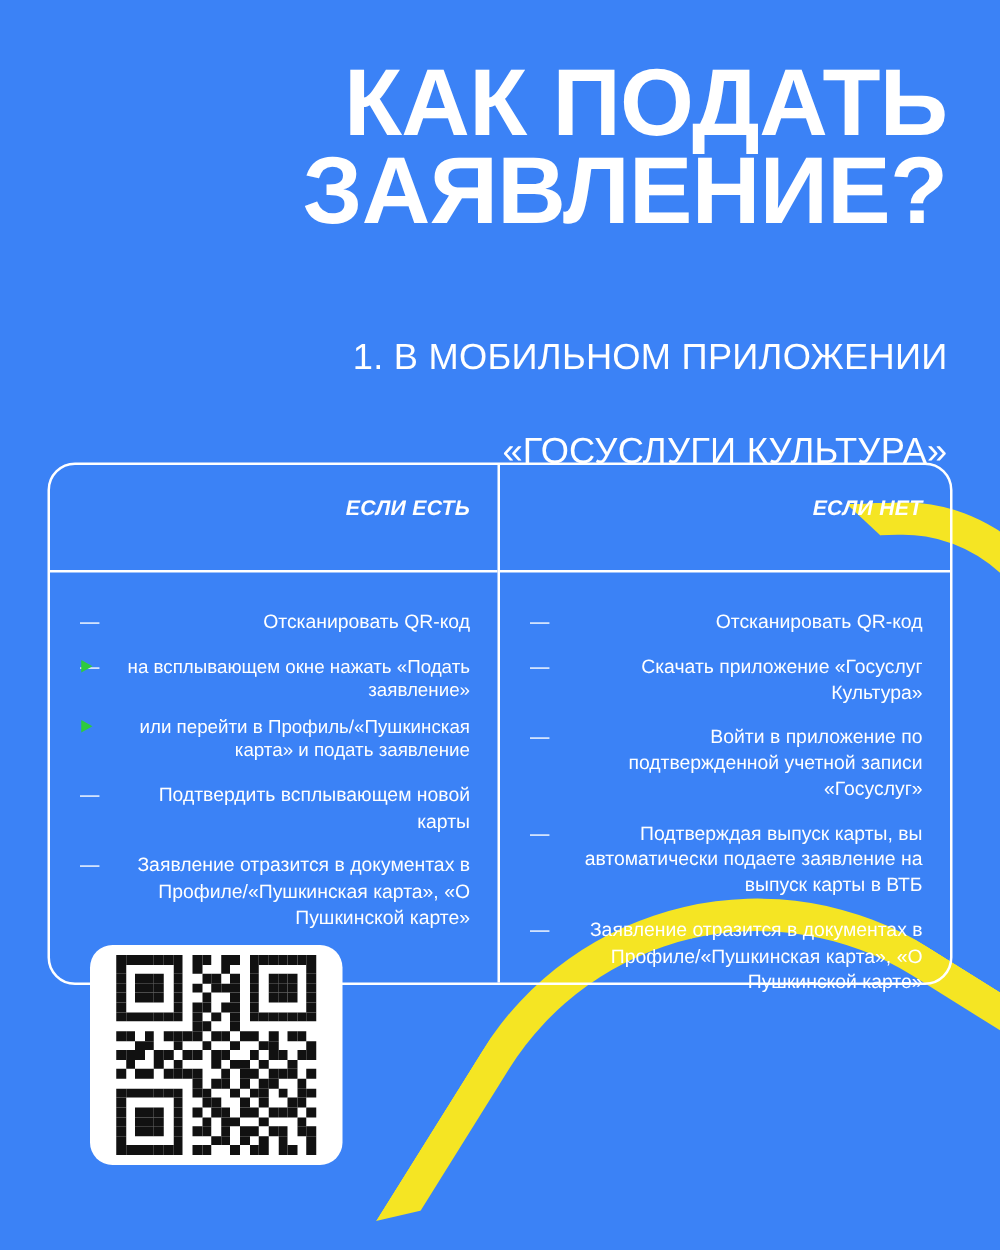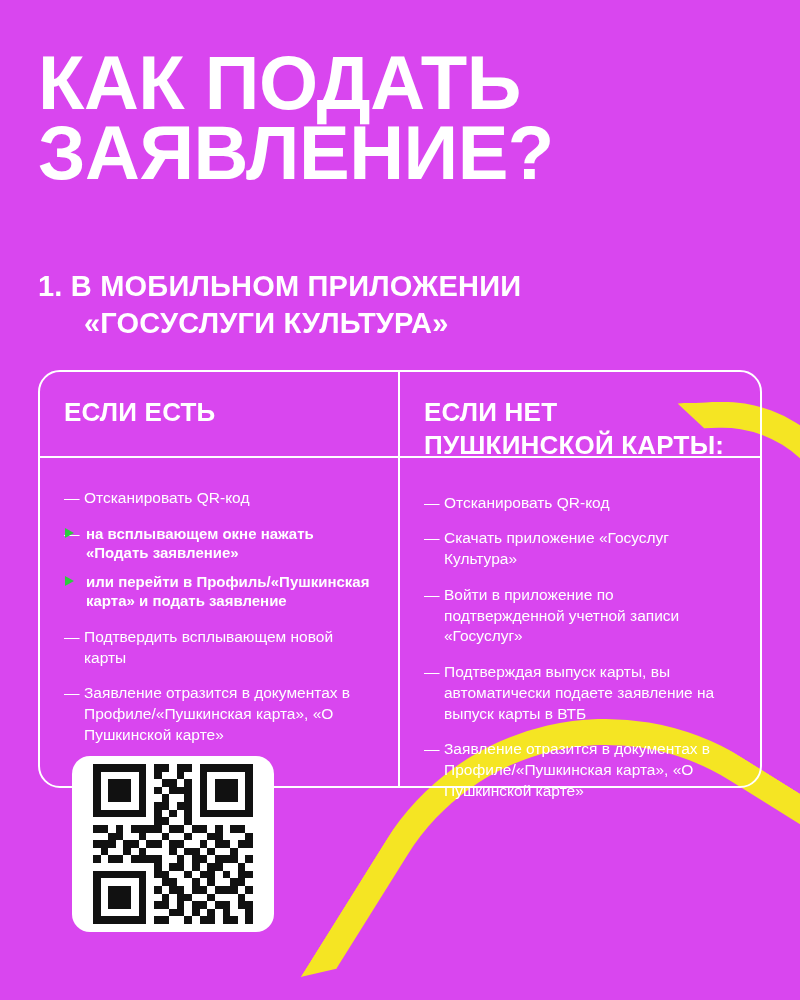--- a/index.html
+++ b/index.html
@@ -5,22 +5,23 @@
   * { box-sizing: border-box; margin: 0; padding: 0; }
   html, body {
     width: 800px; height: 1000px;
     background: #262626;
     font-family: "Liberation Sans", sans-serif;
     overflow: hidden;
   }
   #poster {
     position: relative;
     width: 800px; height: 1000px;
-    background: #d946ef;
+    background: #3b82f6;
     overflow: hidden;
+    text-align: right;
   }
 
   
   .swoosh { position: absolute; background: transparent; pointer-events: none; }
   .swoosh-right {
     right: -60px; top: 400px;
     width: 180px; height: 150px;
     border: 26px solid #f5e523;
     border-left-color: transparent;
     border-bottom-color: transparent;
@@ -51,51 +52,52 @@
     font-stretch: condensed;
   }
   .headline .l2 { display: block; }
 
   
   .subtitle {
     position: absolute;
     left: 38px; top: 268px;
     width: 720px;
     color: #ffffff;
-    font-weight: 700;
+    font-weight: 400;
     font-size: 29px;
     line-height: 1.28;
     letter-spacing: 0.2px;
     text-transform: uppercase;
   }
-  .subtitle .ln2 { display:block; padding-left: 46px; }
+  .subtitle .ln2 { display:block; padding-left: 46px; margin-top: 38px; }
 
   
   .card {
     position: absolute;
     left: 38px; top: 370px;
     width: 724px; height: 418px;
     border: 2px solid #ffffff;
     border-radius: 22px;
     display: flex;
   }
   .col {
     flex: 1 1 50%;
     padding: 24px 22px 18px 24px;
     position: relative;
   }
   .col-left { border-right: 2px solid #ffffff; }
   .col-head {
     color: #ffffff;
     font-weight: 800;
-    font-size: 26px;
+    font-size: 17px;
     line-height: 1.28;
     text-transform: uppercase;
     letter-spacing: 0.2px;
     min-height: 62px;
+    font-style: italic;
   }
   .divider {
     position: absolute;
     left: 0; right: 0; top: 84px;
     height: 2px; background: #ffffff;
   }
   .col-body { margin-top: 30px; }
   .item {
     color: #ffffff;
     font-size: 15.5px;
@@ -109,21 +111,21 @@
     position: absolute; left: 0; top: 0;
     color: #ffffff;
   }
   .sub-item {
     color: #ffffff;
     font-size: 15px;
     line-height: 1.3;
     margin-bottom: 9px;
     position: relative;
     padding-left: 22px;
-    font-weight: 700;
+    font-weight: 400;
   }
   .sub-item .tri {
     position: absolute; left: 1px; top: 4px;
     width: 0; height: 0;
     border-left: 9px solid #2ecb3e;
     border-top: 5.5px solid transparent;
     border-bottom: 5.5px solid transparent;
   }
   .sub-group { margin: 14px 0 16px 0; }
 
@@ -197,21 +199,20 @@
         <div class="item">
           <span class="dash">—</span>
           <span>Заявление отразится в документах в Профиле/«Пушкинская карта», «О Пушкинской карте»</span>
         </div>
       </div>
     </div>
 
     <div class="col col-right">
       <div class="col-head">
         <span>ЕСЛИ НЕТ</span><br>
-        <span>ПУШКИНСКОЙ КАРТЫ:</span>
       </div>
       <div class="divider"></div>
       <div class="col-body">
         <div class="item">
           <span class="dash">—</span>
           <span>Отсканировать QR-код</span>
         </div>
         <div class="item">
           <span class="dash">—</span>
           <span>Скачать приложение «Госуслуг Культура»</span>

